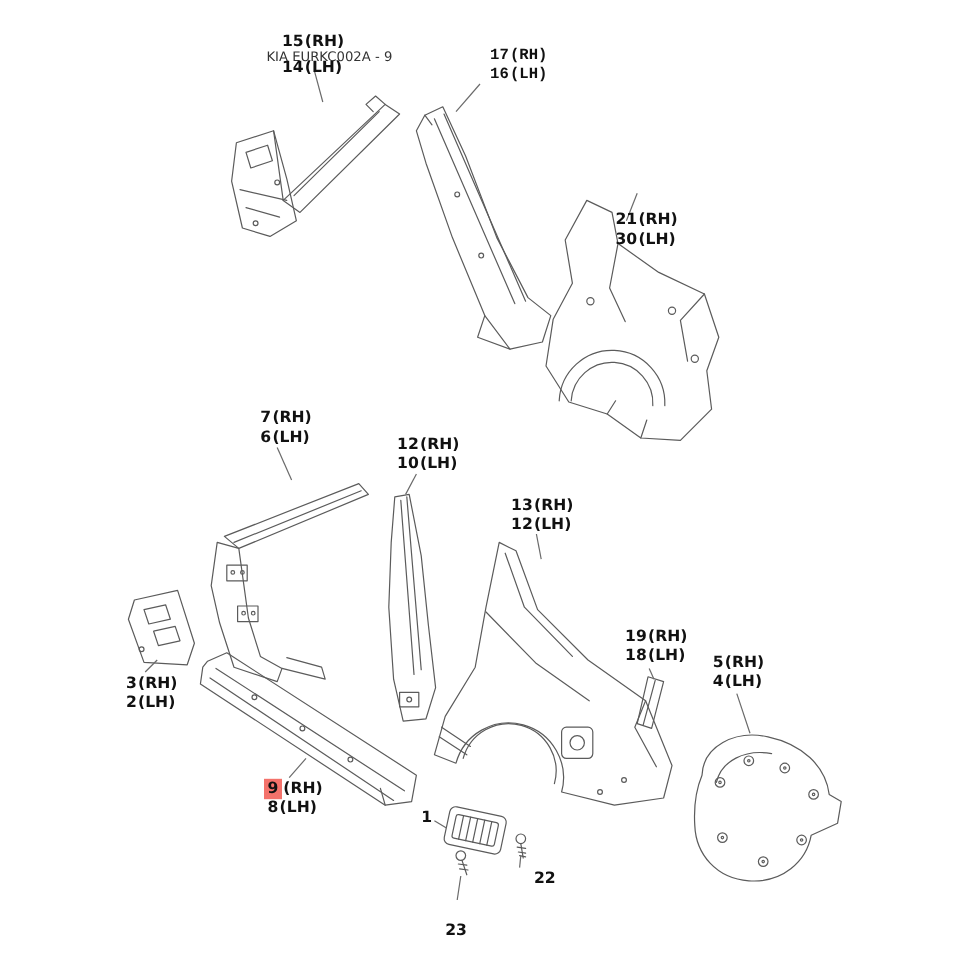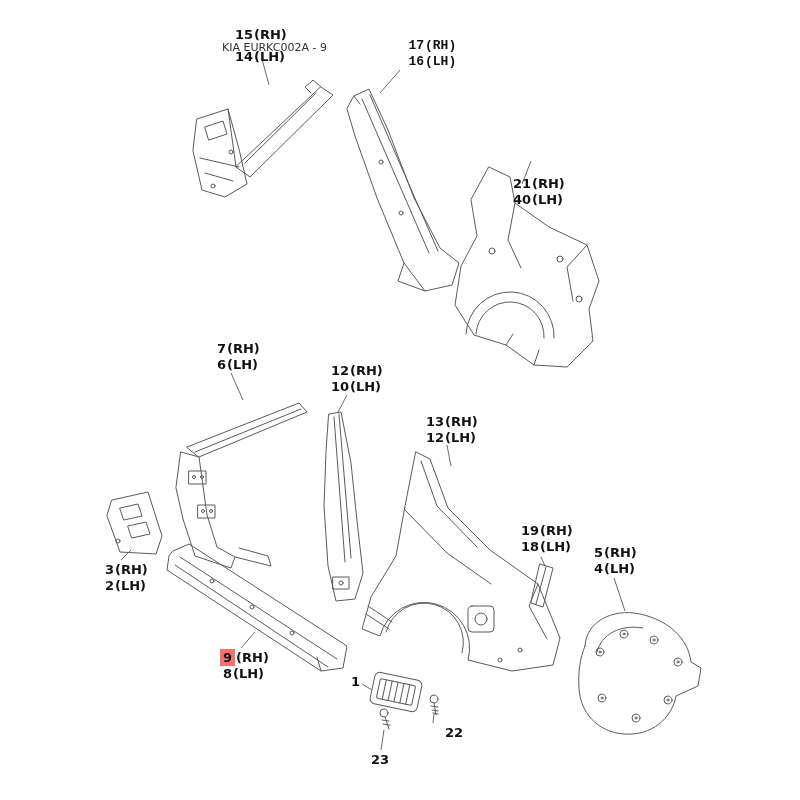--- a/index.html
+++ b/index.html
@@ -210,21 +210,21 @@
       <span class="side">(LH)</span>
     </div>
   </div>
 
   <div class="part-label" style="left:511px;top:129px;margin-top:47px;">
     <div class="row">
       <span class="num"><span class="digit">21</span></span>
       <span class="side">(RH)</span>
     </div>
     <div class="row">
-      <span class="num"><span class="digit">40</span></span>
+      <span class="num"><span class="digit">30</span></span>
       <span class="side">(LH)</span>
     </div>
   </div>
 
   <div class="part-label narrow" style="left:214px;top:341px;">
     <div class="row">
       <span class="num"><span class="digit">7</span></span>
       <span class="side">(RH)</span>
     </div>
     <div class="row">
@@ -300,17 +300,17 @@
   </div>
 
   <div class="part-label single" style="left:351px;top:674px;">
     <span class="num"><span class="digit">1</span></span>
   </div>
 
   <div class="part-label single" style="left:425px;top:725px;margin-left:20px;">
     <span class="num"><span class="digit">22</span></span>
   </div>
 
-  <div class="part-label single" style="left:371px;top:752px;">
+  <div class="part-label single" style="left:371px;top:768px;">
     <span class="num"><span class="digit">23</span></span>
   </div>
 
 </div>
 
 </body></html>

